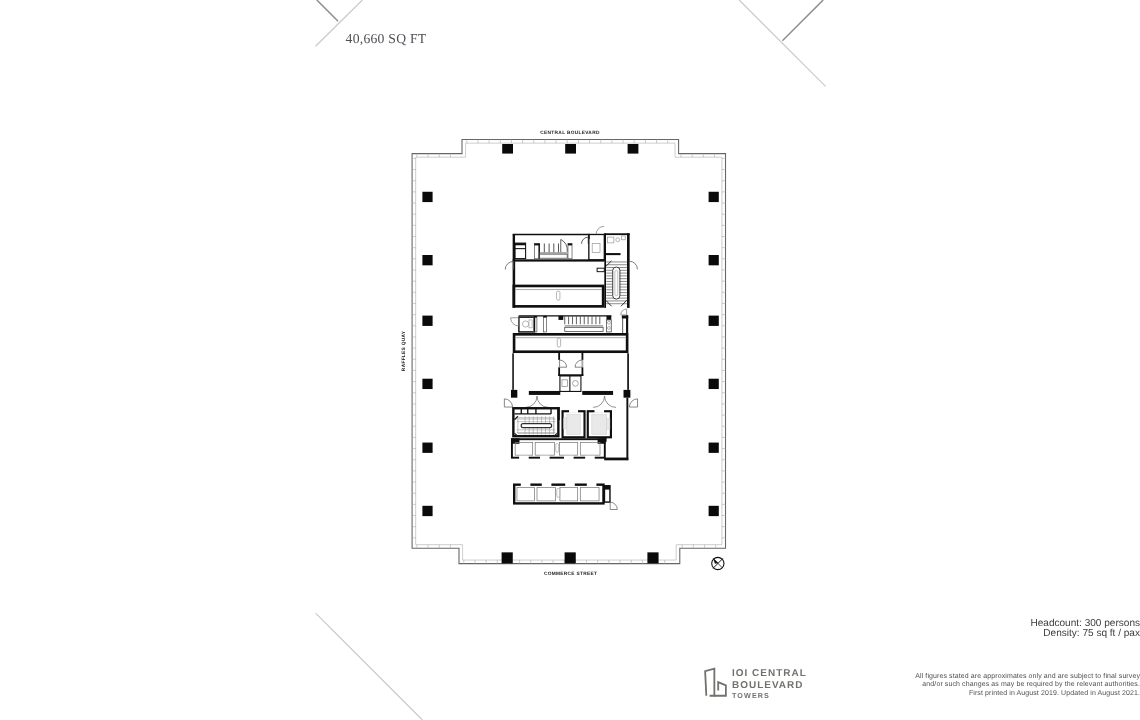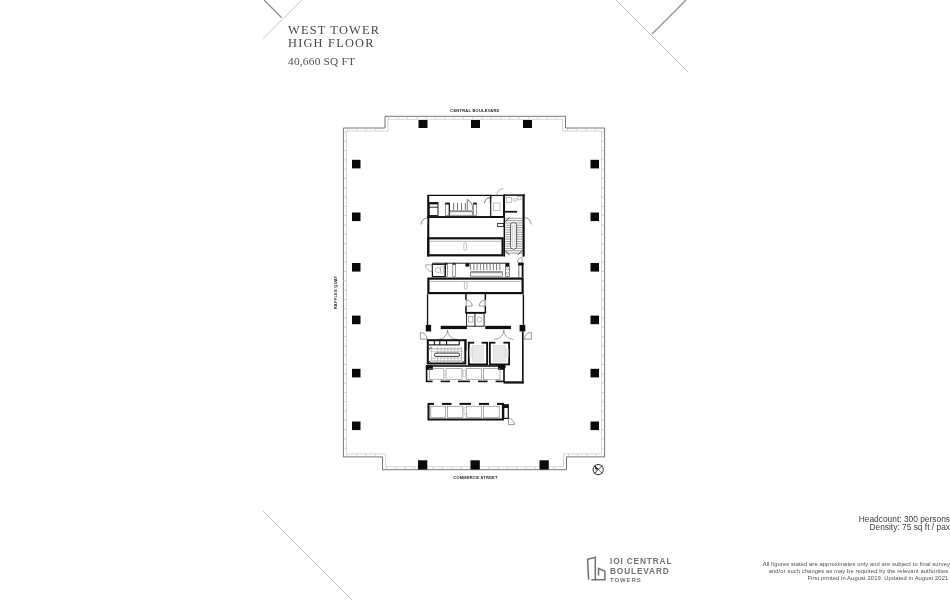--- a/index.html
+++ b/index.html
@@ -3,21 +3,20 @@
 html,body{margin:0;padding:0;width:950px;height:600px;background:#fff;overflow:hidden;}
 body{font-family:"Liberation Sans",sans-serif;position:relative;}
 .title{position:absolute;left:288px;top:23.5px;font-family:"Liberation Serif",serif;color:#47474b;}
 .t1{font-size:12.4px;letter-spacing:1.2px;line-height:13.9px;}
 .t2{font-size:11.4px;letter-spacing:0.2px;margin-top:3.5px;color:#505055;}
 .foot{position:absolute;left:0;width:950px;text-align:right;color:#3c3c3c;}
 svg{position:absolute;left:0;top:0;}
 </style></head><body>
 
 <div class="title">
-    <div class="t1">WEST TOWER<br>HIGH FLOOR</div>
     <div class="t2">40,660 SQ FT</div>
   </div>
 
 <div class="foot" style="top:514.5px;font-size:8.4px;line-height:8.2px;">Headcount: 300 persons<br>Density: 75 sq ft / pax</div>
 
 <div class="foot" style="top:561px;font-size:5.8px;letter-spacing:0.1px;line-height:7.1px;color:#4e4e4e;">All figures stated are approximates only and are subject to final survey<br>and/or such changes as may be required by the relevant authorities.<br>First printed in August 2019. Updated in August 2021.</div>
 <svg width="950" height="600" viewBox="0 0 950 600">
 
 <g>
       <line x1="302" y1="0" x2="263" y2="38.5" stroke="#c9c9c9" stroke-width="1"></line>

